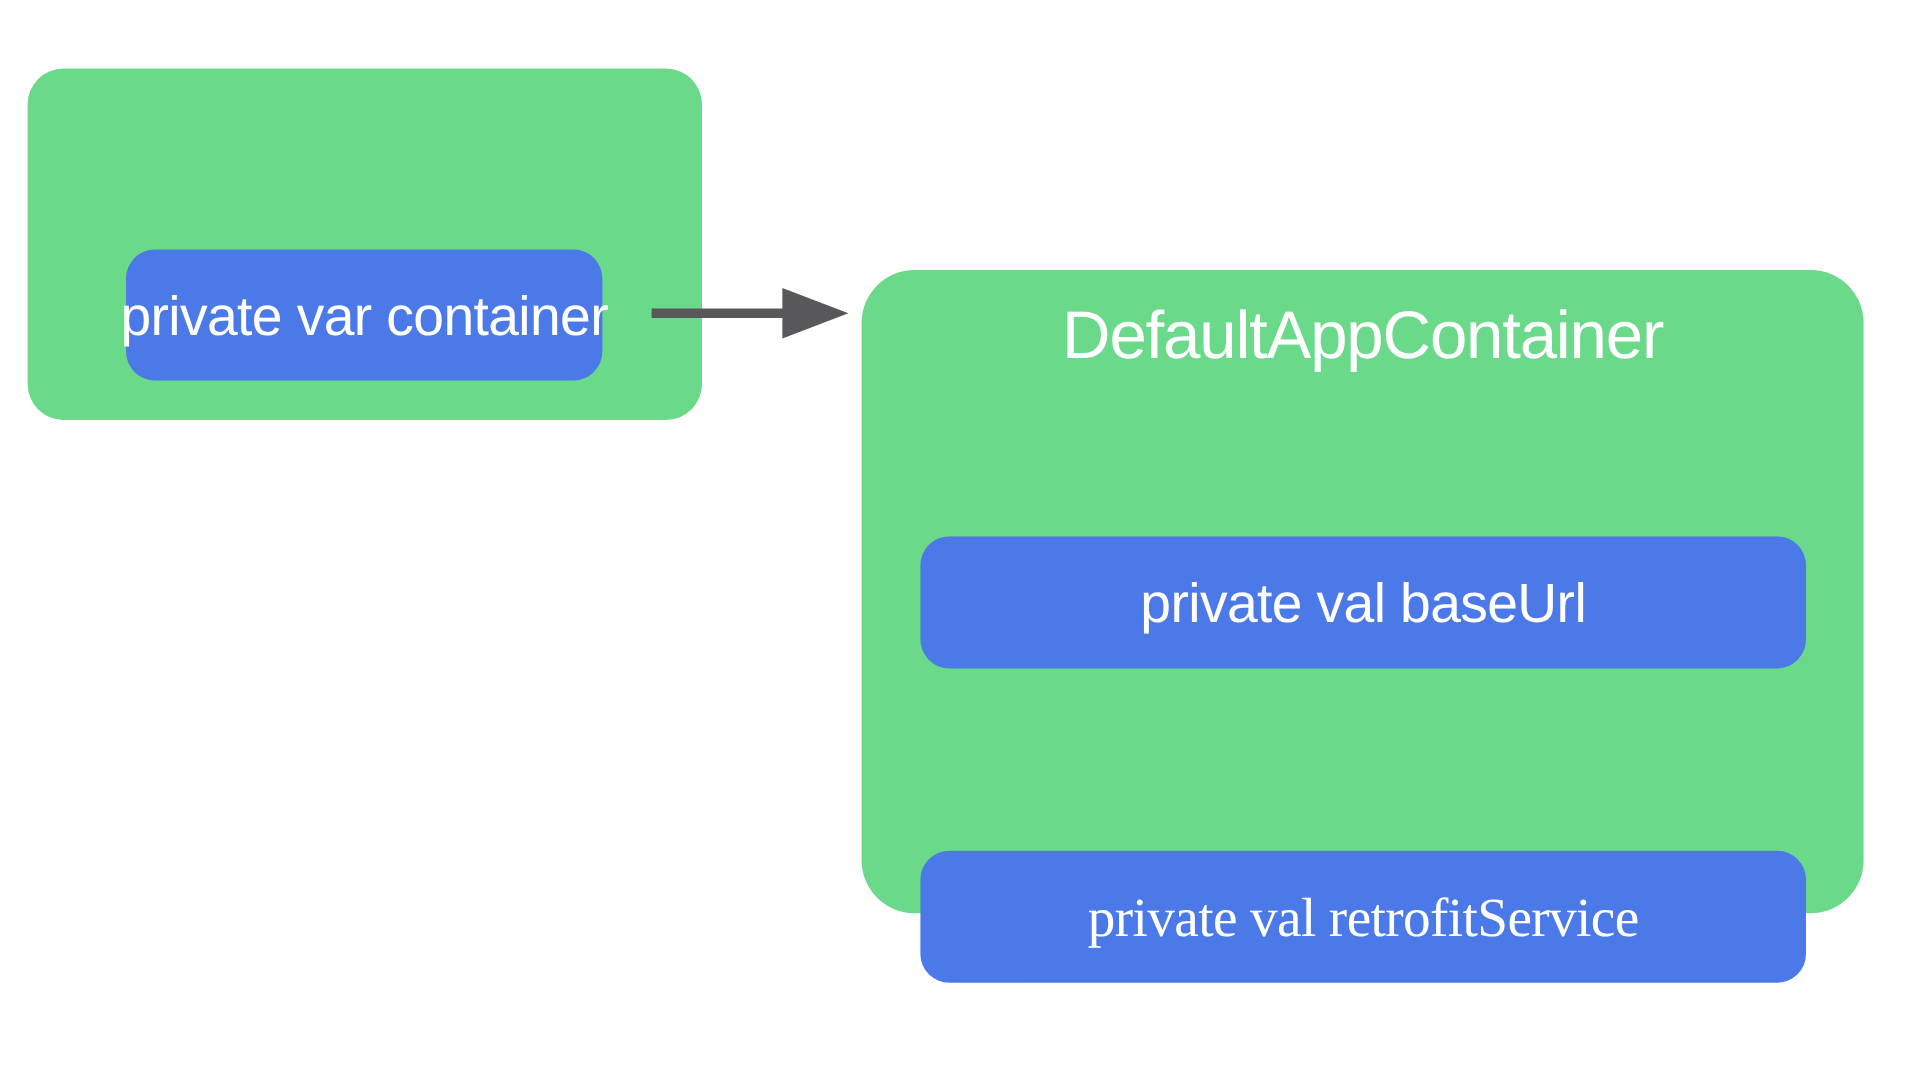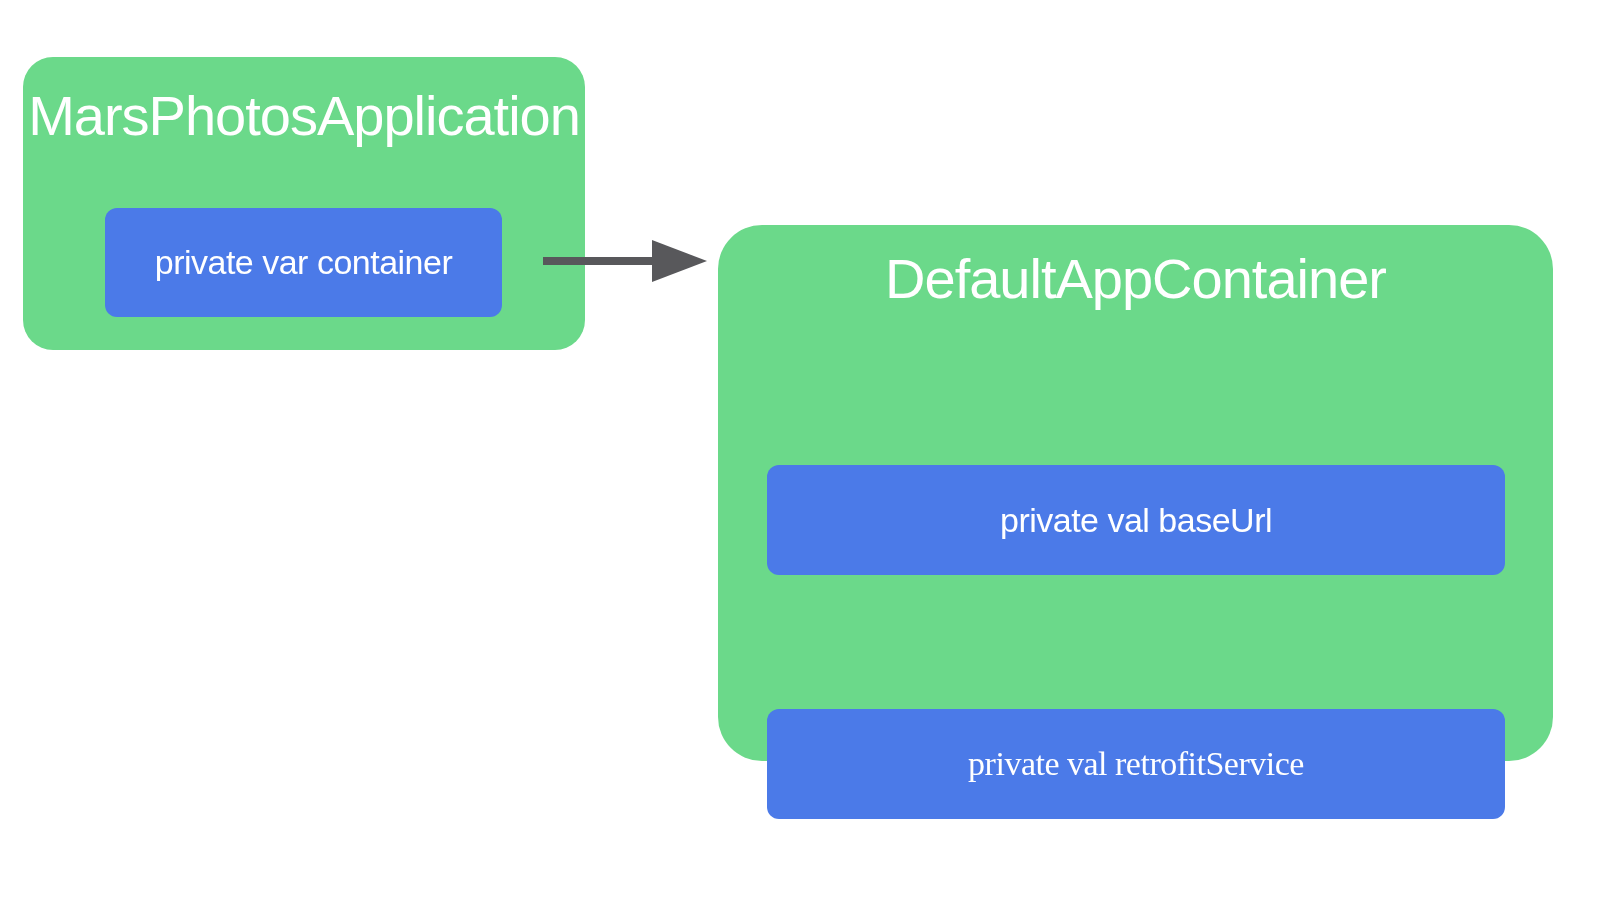--- a/index.html
+++ b/index.html
@@ -34,47 +34,46 @@
     font-weight:400;
     letter-spacing:-1px;
     white-space:nowrap;
     color:var(--text);
   }
   #app-box .class-title{margin-top:26px;}
   #container-box .class-title{margin-top:21px;}
   .member{
     position:absolute;
     background:var(--member-box);
-    border-radius:12px;
+    border-radius:24px;
     display:flex;
     align-items:center;
     justify-content:center;
-    font-size:34px;
+    font-size:46px;
     letter-spacing:-0.5px;
     white-space:nowrap;
     color:var(--text);
   }
   #app-box .member{left:82px;top:151px;width:397px;height:109px;}
   #container-box .member{left:49px;width:738px;height:110px;}
   #container-box .member.m1{top:93px;}
-  #container-box .member.m2{top:240px;}
+  #container-box .member.m2{top:222px;}
   #container-box .member.m3{top:351px;}
   #container-box .member.m4{top:484px;font-family:Liberation Serif, serif;}
   #arrow-layer{
     position:absolute;left:0;top:0;width:1600px;height:905px;
     pointer-events:none;
   }
 </style>
 </head>
 <body>
 
 <div>
 
   <div id="app-box" class="class-box">
-    <div class="class-title">MarsPhotosApplication</div>
     <div class="member">private var container</div>
   </div>
 
   <svg id="arrow-layer" viewBox="0 0 1600 905">
     <line x1="543" y1="261" x2="658" y2="261" stroke="var(--arrow)" stroke-width="8"></line>
     <polygon points="652,240 652,282 707,261" fill="var(--arrow)"></polygon>
   </svg>
 
   <div id="container-box" class="class-box">
     <div class="class-title">DefaultAppContainer</div>

